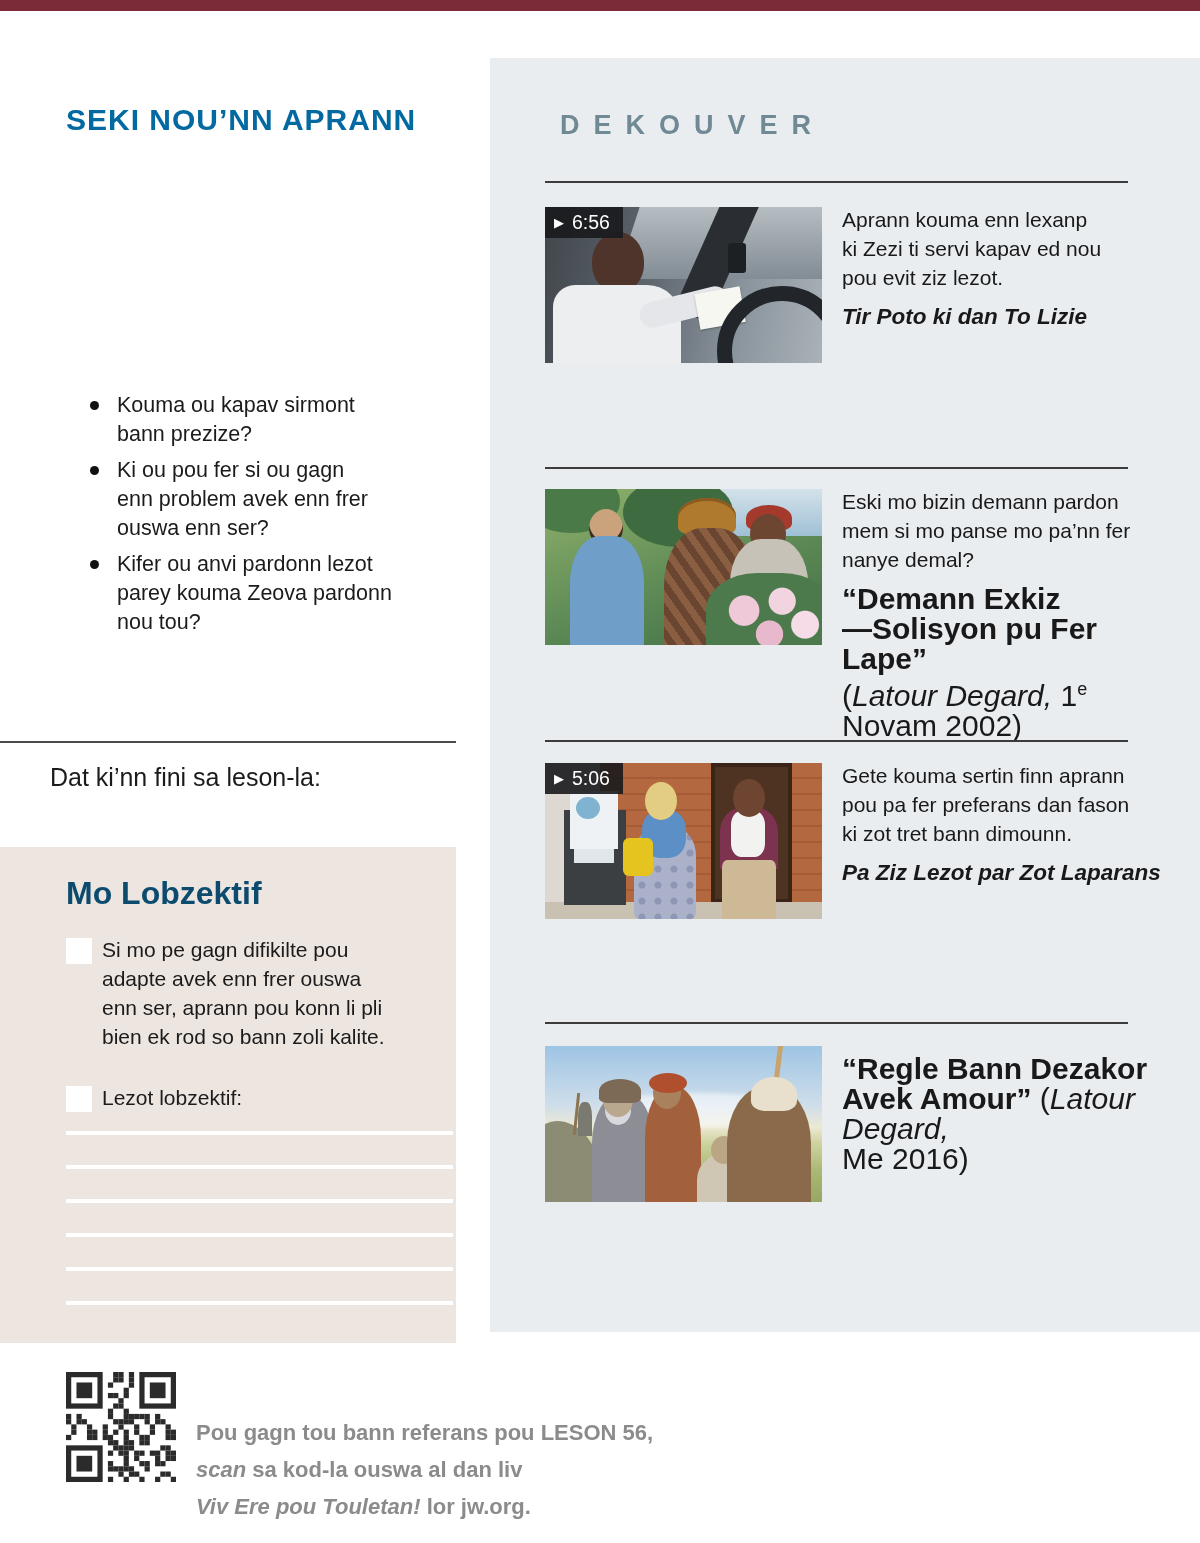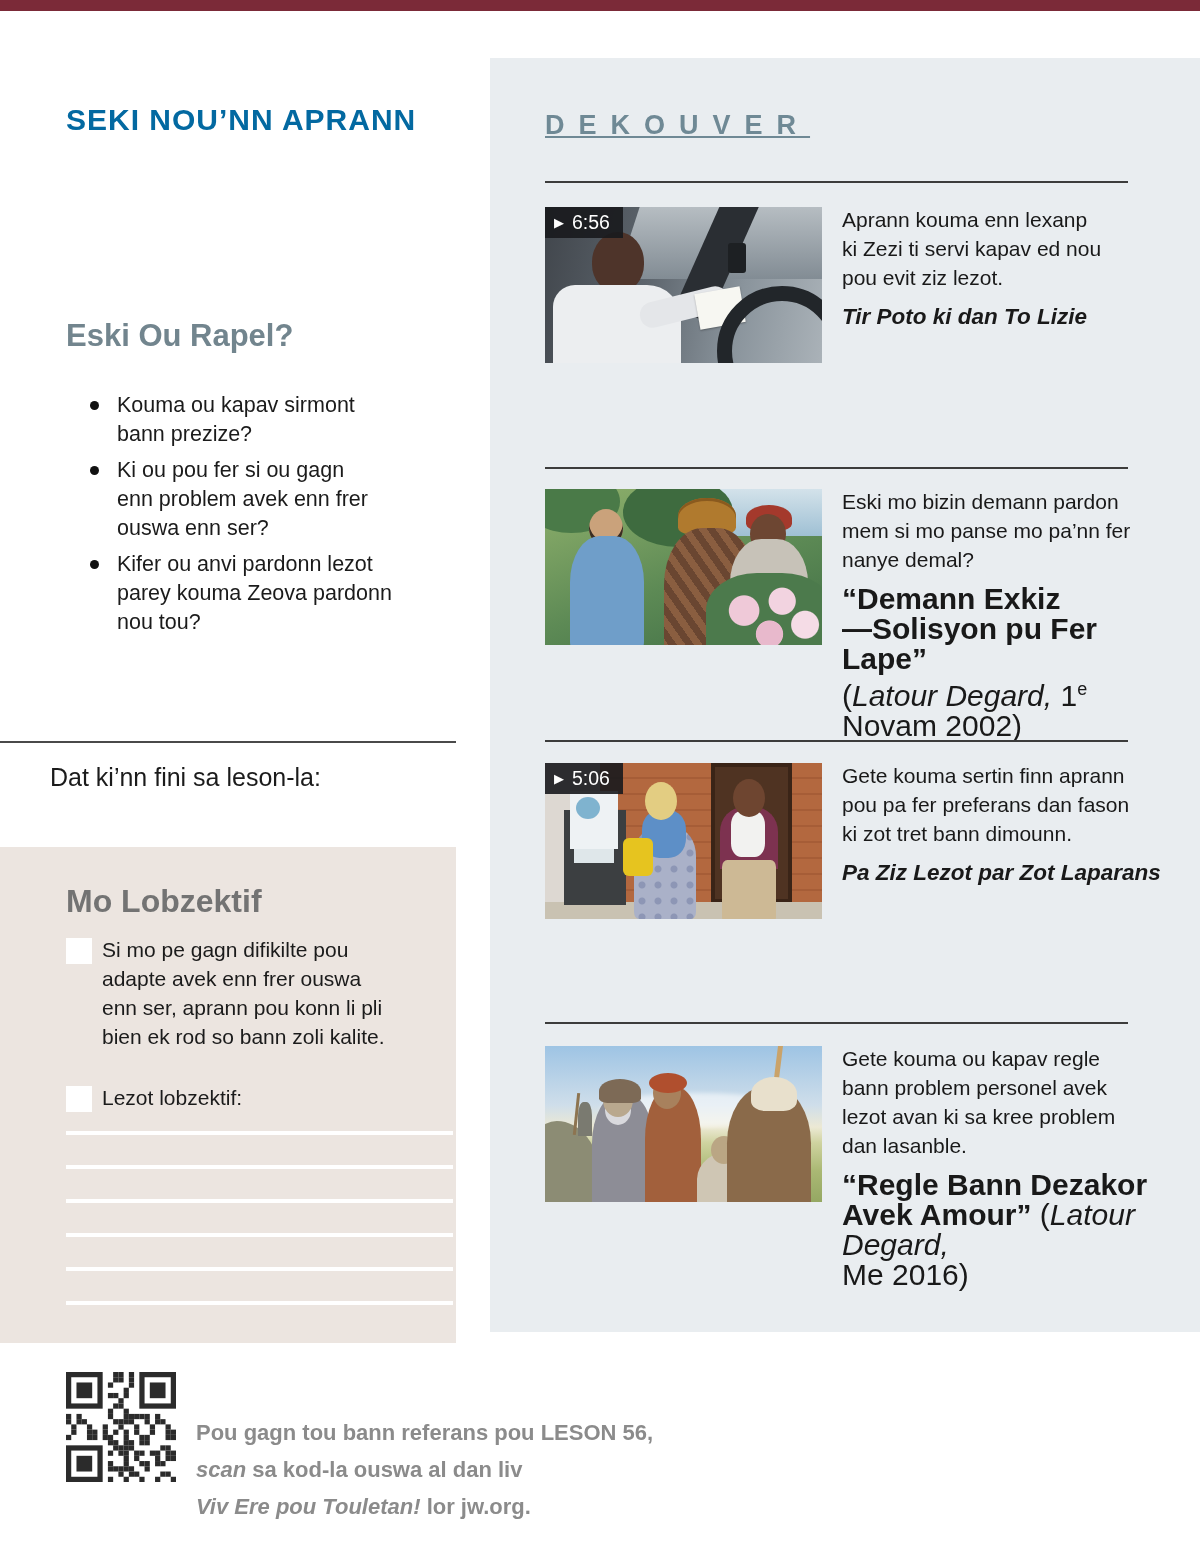--- a/index.html
+++ b/index.html
@@ -21,30 +21,30 @@
   .learned-body  { position:absolute; left:66px; top:166px; width:420px; font-size:21.5px; line-height:29px; color:#1c1c1c; }
   .recall-title  { position:absolute; left:66px; top:318px; font-size:31px; font-weight:bold; color:#72858e; }
   .recall-list   { position:absolute; left:90px; top:391px; width:360px; list-style:none; }
   .recall-list li { position:relative; padding-left:27px; font-size:21.5px; line-height:29px; margin-bottom:7px; }
   .recall-list li::before { content:""; position:absolute; left:0; top:10px; width:9px; height:9px; border-radius:50%; background:#111; }
 
   .left-divider { position:absolute; left:0; top:741px; width:456px; height:0; border-top:2px solid #4a4a4a; }
   .date-label { position:absolute; left:50px; top:763px; font-size:25px; }
 
   .note-box { position:absolute; left:0; top:847px; width:456px; height:496px; background:#ece5e0; }
-  .note-title { position:absolute; left:66px; top:36px; font-size:32px; font-weight:bold; color:#737373; }
+  .note-title { position:absolute; left:66px; top:28px; font-size:32px; font-weight:bold; color:#0c4a6e; }
   .obj-item { position:absolute; left:66px; width:360px; }
   .obj-item .checkbox { position:absolute; left:0; top:3px; width:26px; height:26px; background:#ffffff; }
   .obj-item .obj-text { display:block; margin-left:36px; width:352px; font-size:21px; line-height:29px; }
   .obj-1 { top:88px; }
   .obj-2 { top:236px; }
   .write-line { position:absolute; left:66px; width:387px; height:4px; background:#ffffff; }
 
   
-  .panel-title { position:absolute; left:55px; top:52px; font-size:27px; font-weight:bold; letter-spacing:14px; color:#6f8995;text-decoration:underline; }
+  .panel-title { position:absolute; left:70px; top:52px; font-size:27px; font-weight:bold; letter-spacing:14px; color:#6f8995; }
   .card-divider { position:absolute; left:55px; width:583px; height:0; border-top:2px solid #3c3c3c; }
   .thumb { position:absolute; left:55px; width:277px; height:156px; overflow:hidden; }
   .card-text { position:absolute; left:352px; width:330px; font-size:21px; line-height:29px; color:#191919; }
   .card-ref { margin-top:10px; font-size:30px; line-height:30px; font-weight:bold; }
   .card-ref.bi { font-style:italic; font-size:22.5px; }
   .card-ref em { font-weight:normal; font-style:italic; }
   .card-ref .plain { font-weight:normal; }
   .card-ref sup { font-size:60%; font-weight:normal; }
 
   .badge { position:absolute; top:0; left:0; display:flex; align-items:center; gap:8px;
@@ -219,35 +219,30 @@
       <div class="f2"></div>
       <div class="f2-head"></div>
       <div class="f2-wrap"></div>
       <div class="f3"></div>
       <div class="f3-head"></div>
       <div class="staff"></div>
       <div class="f4"></div>
       <div class="f4-wrap"></div>
     </div>
     <div class="card-text" style="top:986px;">
-      <p class="lines">Gete kouma ou kapav regle
-bann problem personel avek
-lezot avan ki sa kree problem
-dan lasanble.</p>
       <p class="card-ref">
         <span>“Regle Bann Dezakor</span><br>
         <span>Avek Amour”</span><span class="plain"> (</span><em>Latour Degard,</em><br>
         <span class="plain">Me 2016)</span>
       </p>
     </div>
   </aside>
 
   <h1 class="learned-title">SEKI NOU’NN APRANN</h1>
 
-  <h2 class="recall-title">Eski Ou Rapel?</h2>
   <ul class="recall-list">
     <li><span class="lines">Kouma ou kapav sirmont
 bann prezize?</span></li>
     <li><span class="lines">Ki ou pou fer si ou gagn
 enn problem avek enn frer
 ouswa enn ser?</span></li>
     <li><span class="lines">Kifer ou anvi pardonn lezot
 parey kouma Zeova pardonn
 nou tou?</span></li>
   </ul>

